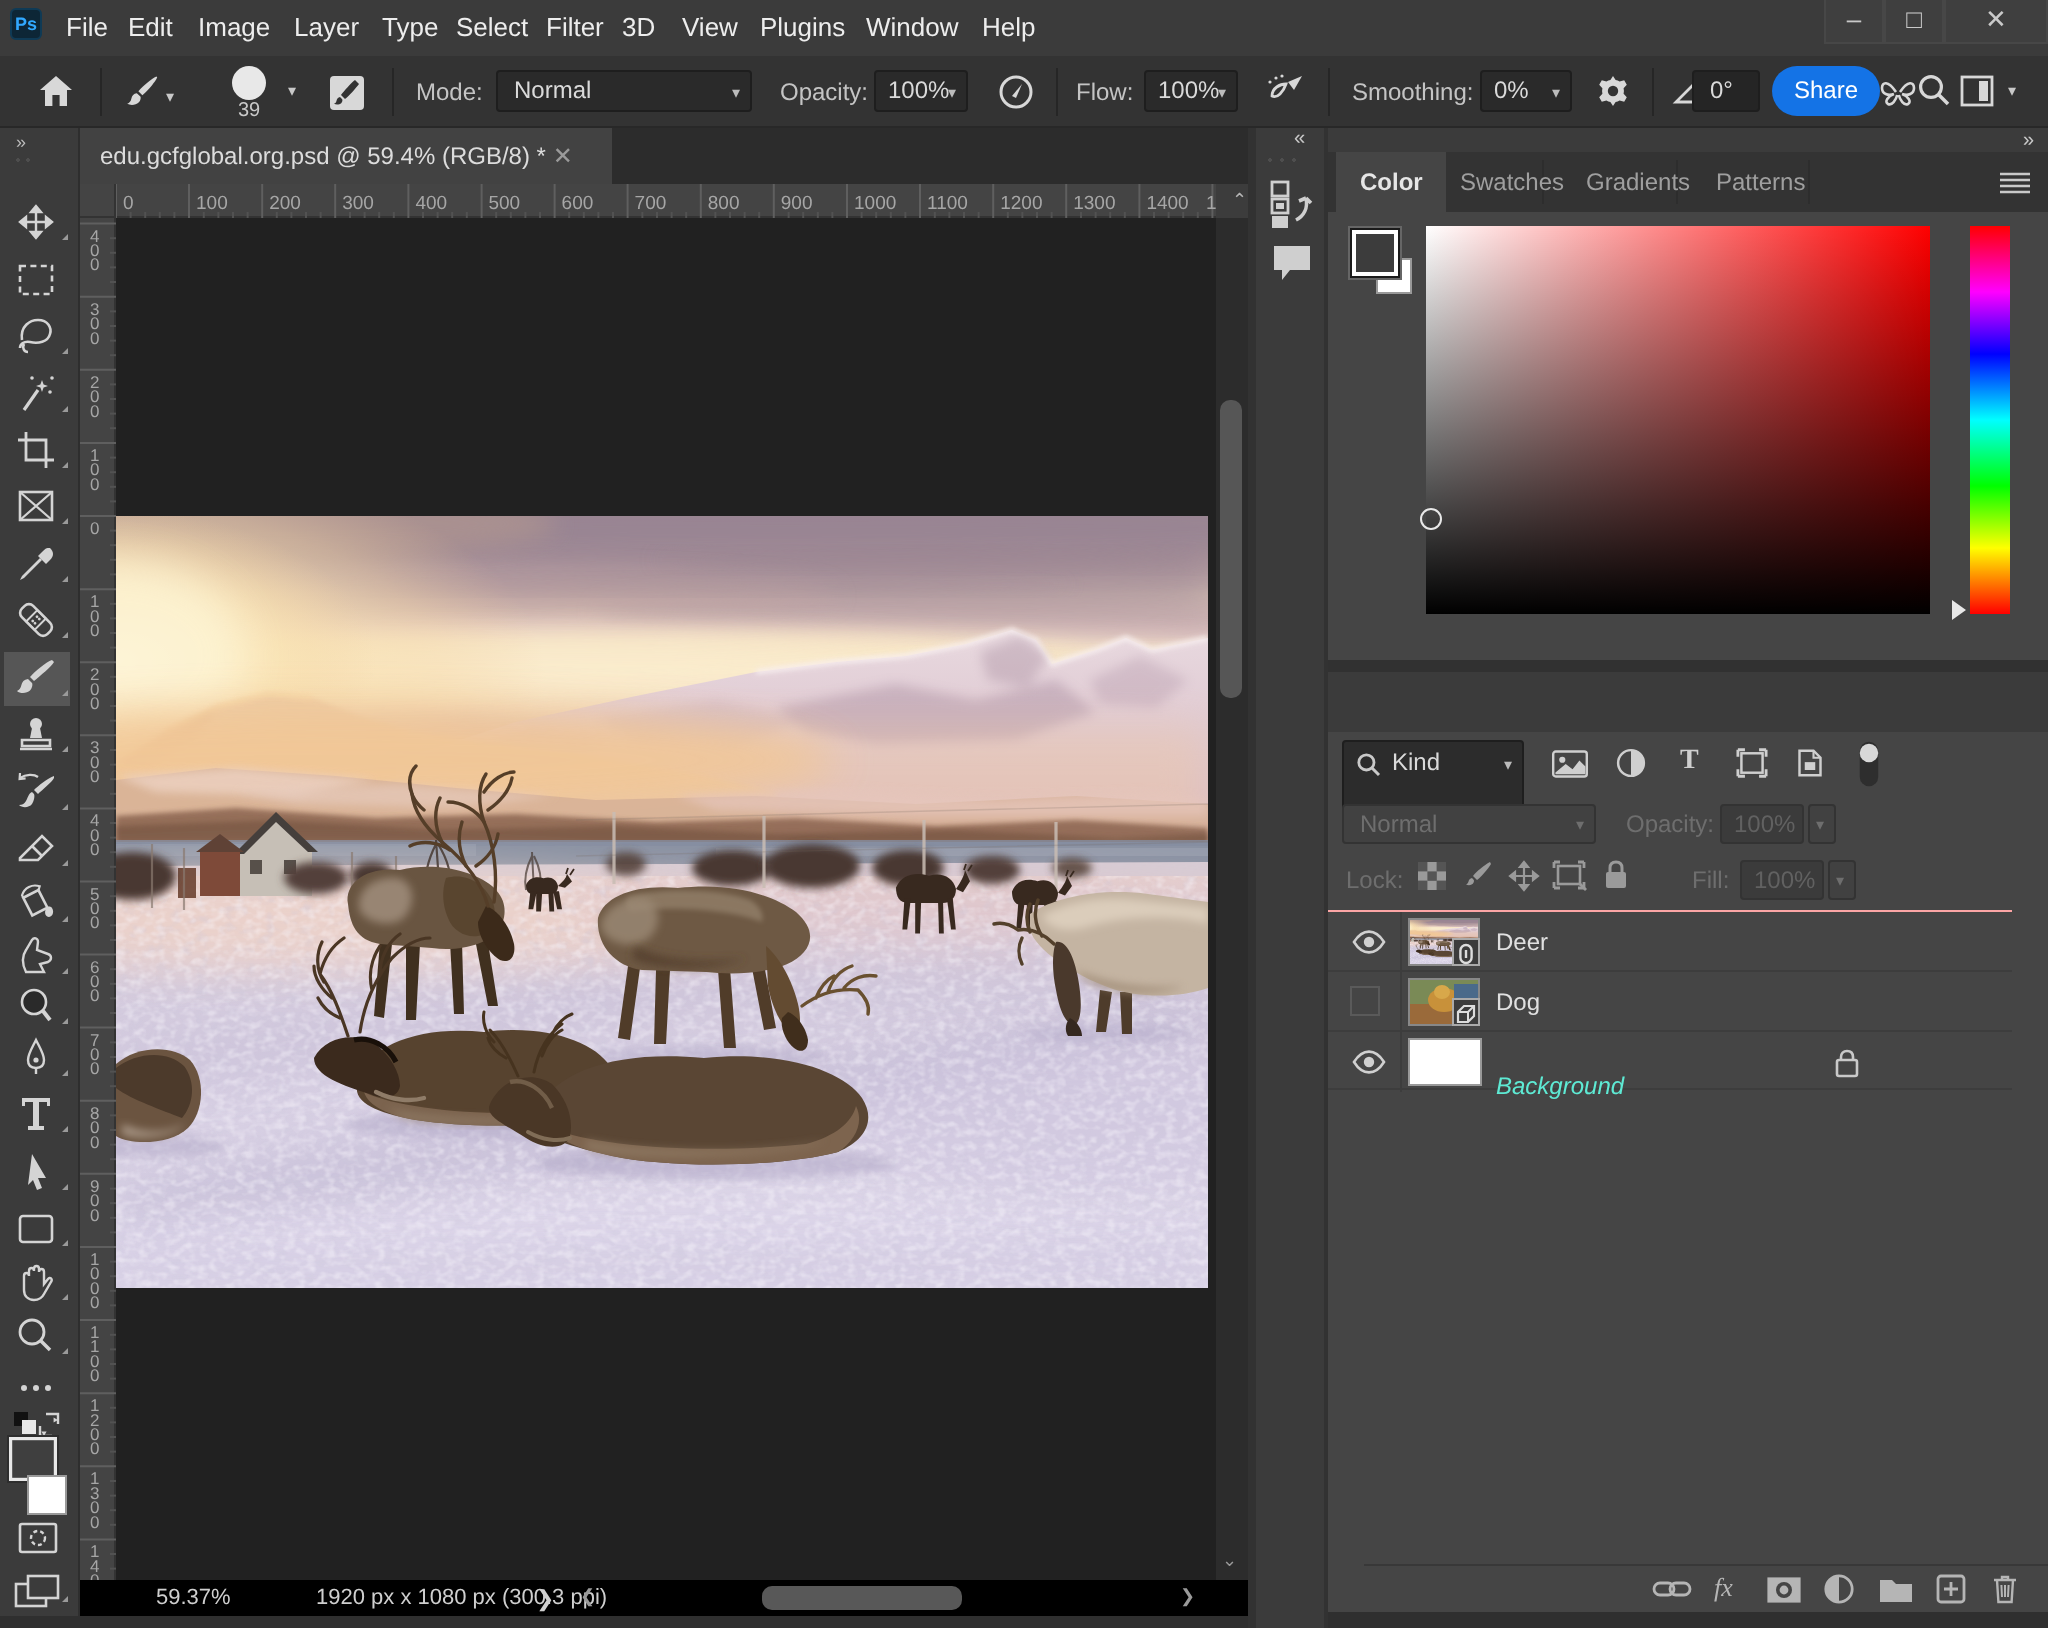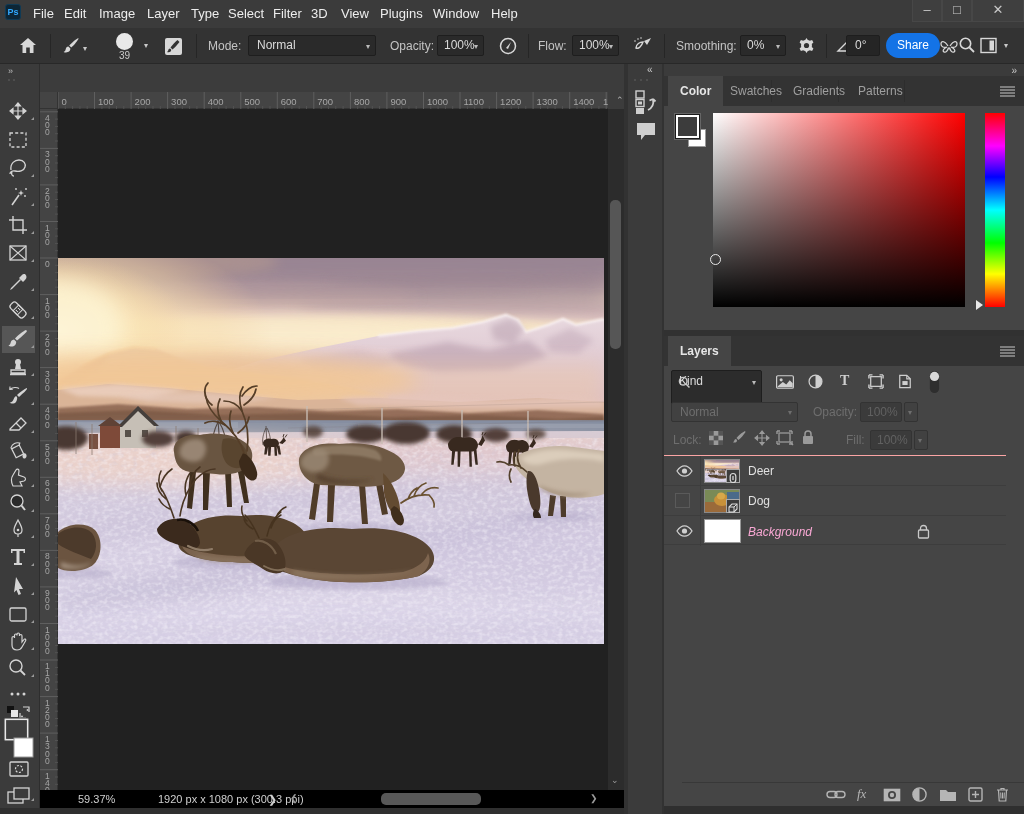--- a/index.html
+++ b/index.html
@@ -224,20 +224,23 @@
         <rect x="4" y="616" width="25" height="23" fill="none" stroke="#2e2e2e" stroke-width="1"></rect>
         <rect x="14" y="636" width="19" height="19" fill="#ffffff" stroke="#999" stroke-width="1"></rect>
         <rect x="10" y="660" width="18" height="14" rx="1" fill="none" stroke="#d4d4d4" stroke-width="1.3"></rect>
         <circle cx="19" cy="667" r="3.5" fill="none" stroke="#d4d4d4" stroke-width="1.2" stroke-dasharray="2 1.5"></circle>
         <rect x="8" y="690" width="15" height="11" fill="none" stroke="#d4d4d4" stroke-width="1.3"></rect>
         <rect x="14" y="686" width="15" height="11" fill="#3b3b3b" stroke="#d4d4d4" stroke-width="1.3"></rect>
         <path d="M31 699 L34 699 L34 696 Z" fill="#9a9a9a"></path>
       </svg>
   </div>
 
+  <div id="tabbar" class="abs">
+    <div id="doctab">edu.gcfglobal.org.psd @ 59.4% (RGB/8) * <span style="color:#9a9a9a">✕</span></div>
+  </div>
   <div id="rulercorner" class="abs"></div>
   <div id="rulertop" class="abs"><svg width="550" height="17" viewBox="0 0 550 17">
         <line x1="0.0" y1="0" x2="0.0" y2="17" stroke="#5f5f5f" stroke-width="1"></line>
         <text x="3.5" y="12.5" font-size="9.5" fill="#a6a6a6">0</text>
         <line x1="7.3" y1="14" x2="7.3" y2="17" stroke="#525252" stroke-width="1"></line>
         <line x1="14.6" y1="14" x2="14.6" y2="17" stroke="#525252" stroke-width="1"></line>
         <line x1="21.9" y1="14" x2="21.9" y2="17" stroke="#525252" stroke-width="1"></line>
         <line x1="29.2" y1="14" x2="29.2" y2="17" stroke="#525252" stroke-width="1"></line>
         <line x1="36.5" y1="0" x2="36.5" y2="17" stroke="#5f5f5f" stroke-width="1"></line>
         <text x="40.0" y="12.5" font-size="9.5" fill="#a6a6a6">100</text>
@@ -776,29 +779,23 @@
       <div style="position:absolute;left:24px;top:23px;width:18px;height:18px;background:#fff;border:1px solid #999"></div>
       <div style="position:absolute;left:10px;top:7px;width:27px;height:27px;background:#1a1a1a;border:1px solid #666"></div>
       <div style="position:absolute;left:12px;top:9px;width:23px;height:23px;background:#3c3c3c;border:2px solid #fff"></div>
 
       <div style="position:absolute;left:49px;top:7px;width:252px;height:194px;background:linear-gradient(to bottom, rgba(0,0,0,0) 0%, #000 100%), linear-gradient(to right, #fff 0%, #f00 100%);"></div>
       <div style="position:absolute;left:46px;top:148px;width:11px;height:11px;border:1.5px solid #e8e8e8;border-radius:50%;"></div>
 
       <div style="position:absolute;left:321px;top:7px;width:20px;height:194px;background:linear-gradient(to bottom,#ff0000 0%,#ff00ff 17%,#0000ff 33%,#00ffff 50%,#00ff00 67%,#ffff00 83%,#ff0000 100%);"></div>
       <div style="position:absolute;left:312px;top:194px;width:0;height:0;border-top:5px solid transparent;border-bottom:5px solid transparent;border-left:7px solid #e8e8e8;"></div>
     </div>
-    <div class="ptabbar" style="top:272px;">
-      <div class="ptab active" style="left:4px">Layers</div>
-      <svg style="position:absolute;right:9px;top:10px" width="15" height="11" viewBox="0 0 15 11">
-          <path d="M0 1 h15 M0 4 h15 M0 7 h15 M0 10 h15" stroke="#c9c9c9" stroke-width="1.2"></path>
-        </svg>
-    </div>
     <div id="layersbody" style="top:302px">
 
-      <div class="dd" style="left:7px;top:4px;width:91px;height:39px;line-height:21px;padding-left:7px;background:#2c2c2c">Kind
+      <div class="dd" style="left:7px;top:4px;width:91px;height:39px;line-height:21px;padding-left:24px;background:#2c2c2c">Kind
         <svg style="position:absolute;left:6px;top:5px" width="13" height="13" viewBox="0 0 13 13">
             <circle cx="5.2" cy="5.2" r="3.8" fill="none" stroke="#c9c9c9" stroke-width="1.4"></circle>
             <line x1="8" y1="8" x2="11.5" y2="11.5" stroke="#c9c9c9" stroke-width="1.5"></line>
           </svg>
         <span class="chev" style="font-size:8px;line-height:23px">▾</span>
       </div>
       <svg style="position:absolute;left:112px;top:9px" width="18" height="14" viewBox="0 0 21 16">
           <rect x="0.7" y="0.7" width="19.6" height="14.6" rx="1.5" fill="none" stroke="#cfcfcf" stroke-width="1.4"></rect>
           <circle cx="6" cy="5.5" r="1.8" fill="#cfcfcf"></circle>
           <path d="M2 13 L8 8 L12 11 L16 6 L19.5 9.5 L19.5 14 L2 14 Z" fill="#cfcfcf"></path>
@@ -893,21 +890,21 @@
             </svg></div>
         <div style="position:absolute;left:84px;top:8px;color:#e0e0e0;font-size:12px">Dog</div>
       </div>
       <div style="position:absolute;left:0;top:149px;width:342px;height:30px;border-top:1px solid #3d3d3d;border-bottom:1px solid #3d3d3d;">
         <svg class="eyeicon" style="position:absolute;left:12px;top:9px" width="17" height="12" viewBox="0 0 17 12">
             <path d="M1 6 C3.5 2 6 0.8 8.5 0.8 C11 0.8 13.5 2 16 6 C13.5 10 11 11.2 8.5 11.2 C6 11.2 3.5 10 1 6 Z" fill="none" stroke="#d0d0d0" stroke-width="1.3"></path>
             <circle cx="8.5" cy="6" r="2.6" fill="#d0d0d0"></circle>
           </svg>
         <div style="position:absolute;left:36px;top:0;width:1px;height:30px;background:#3d3d3d"></div>
         <div style="position:absolute;left:40px;top:3px;width:37px;height:24px;background:#fff;border:1px solid #999"></div>
-        <div style="position:absolute;left:84px;top:9px;color:#f9a8d4;font-size:12px;font-style:italic">Background</div>
+        <div style="position:absolute;left:84px;top:20px;color:#5eead4;font-size:12px;font-style:italic">Background</div>
         <svg style="position:absolute;left:253px;top:8px" width="13" height="15" viewBox="0 0 13 15">
             <rect x="1.5" y="6" width="10" height="8" rx="1" fill="none" stroke="#c9c9c9" stroke-width="1.3"></rect>
             <path d="M3.5 6 L3.5 4.5 C3.5 2.6 4.7 1.5 6.5 1.5 C8.3 1.5 9.5 2.6 9.5 4.5 L9.5 6" fill="none" stroke="#c9c9c9" stroke-width="1.3"></path>
           </svg>
       </div>
 
       <div style="position:absolute;left:18px;top:416px;width:432px;height:24px;border-top:1px solid #383838">
         <svg style="position:absolute;left:144px;top:6px" width="20" height="11" viewBox="0 0 20 11">
             <g fill="none" stroke="#b5b5b5" stroke-width="1.4">
               <rect x="1" y="2.5" width="10" height="6" rx="3"></rect>

